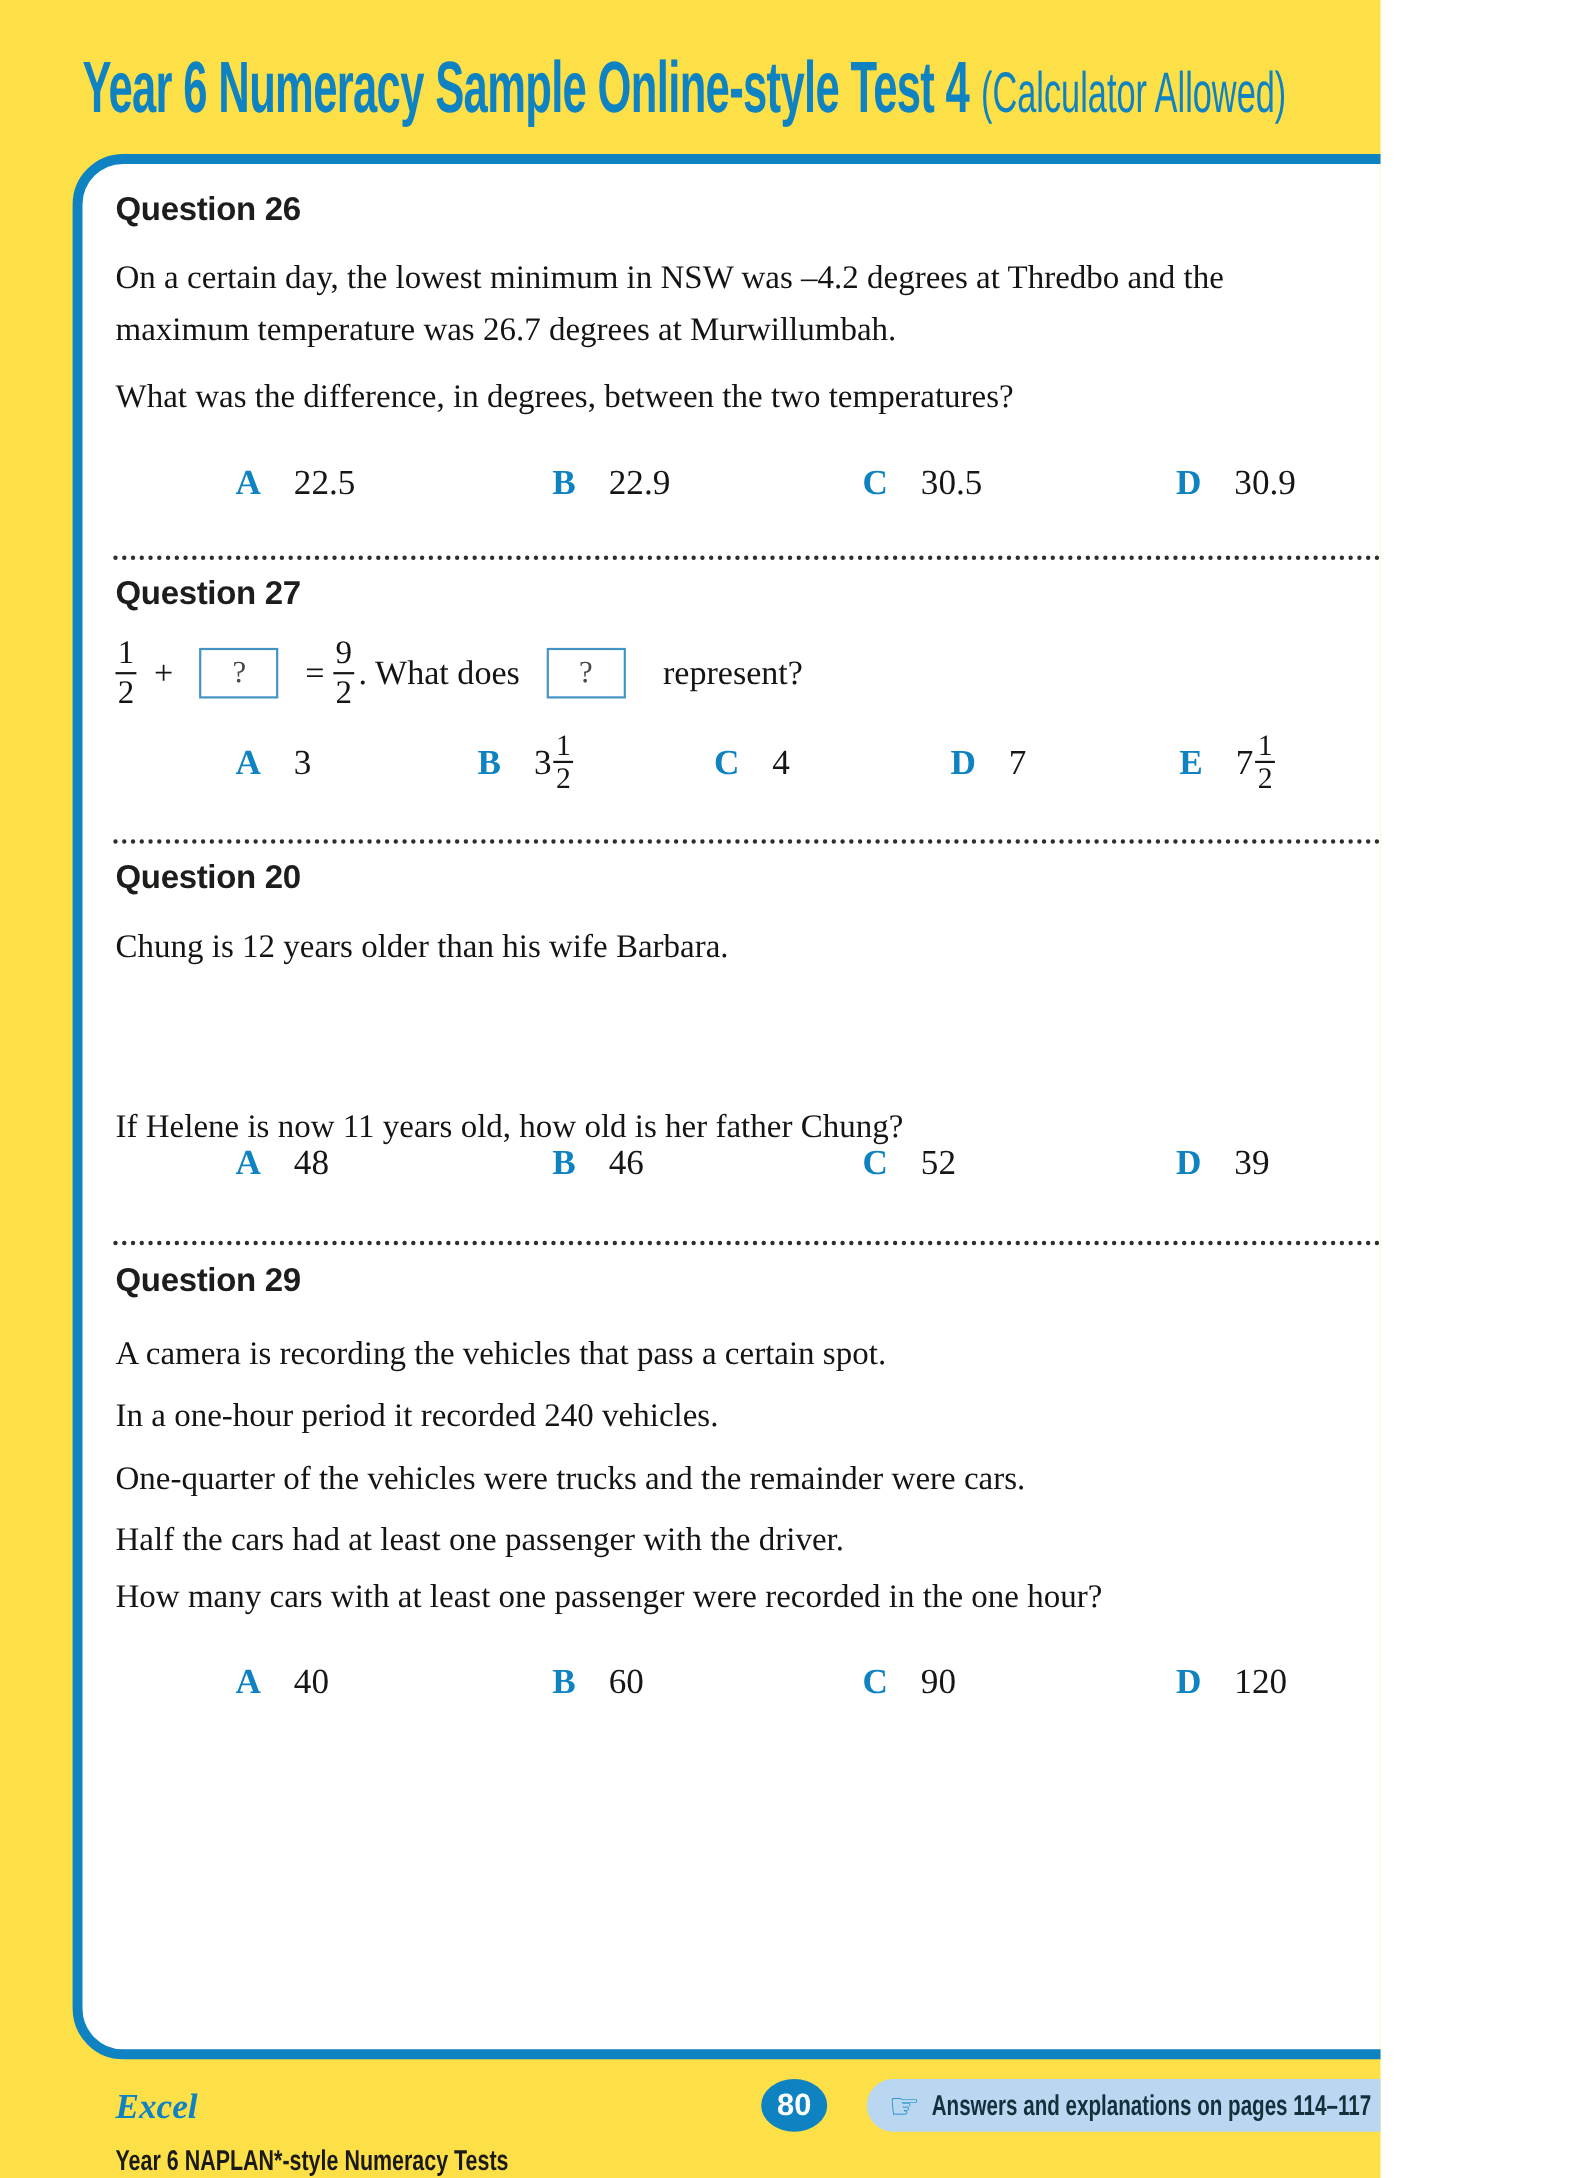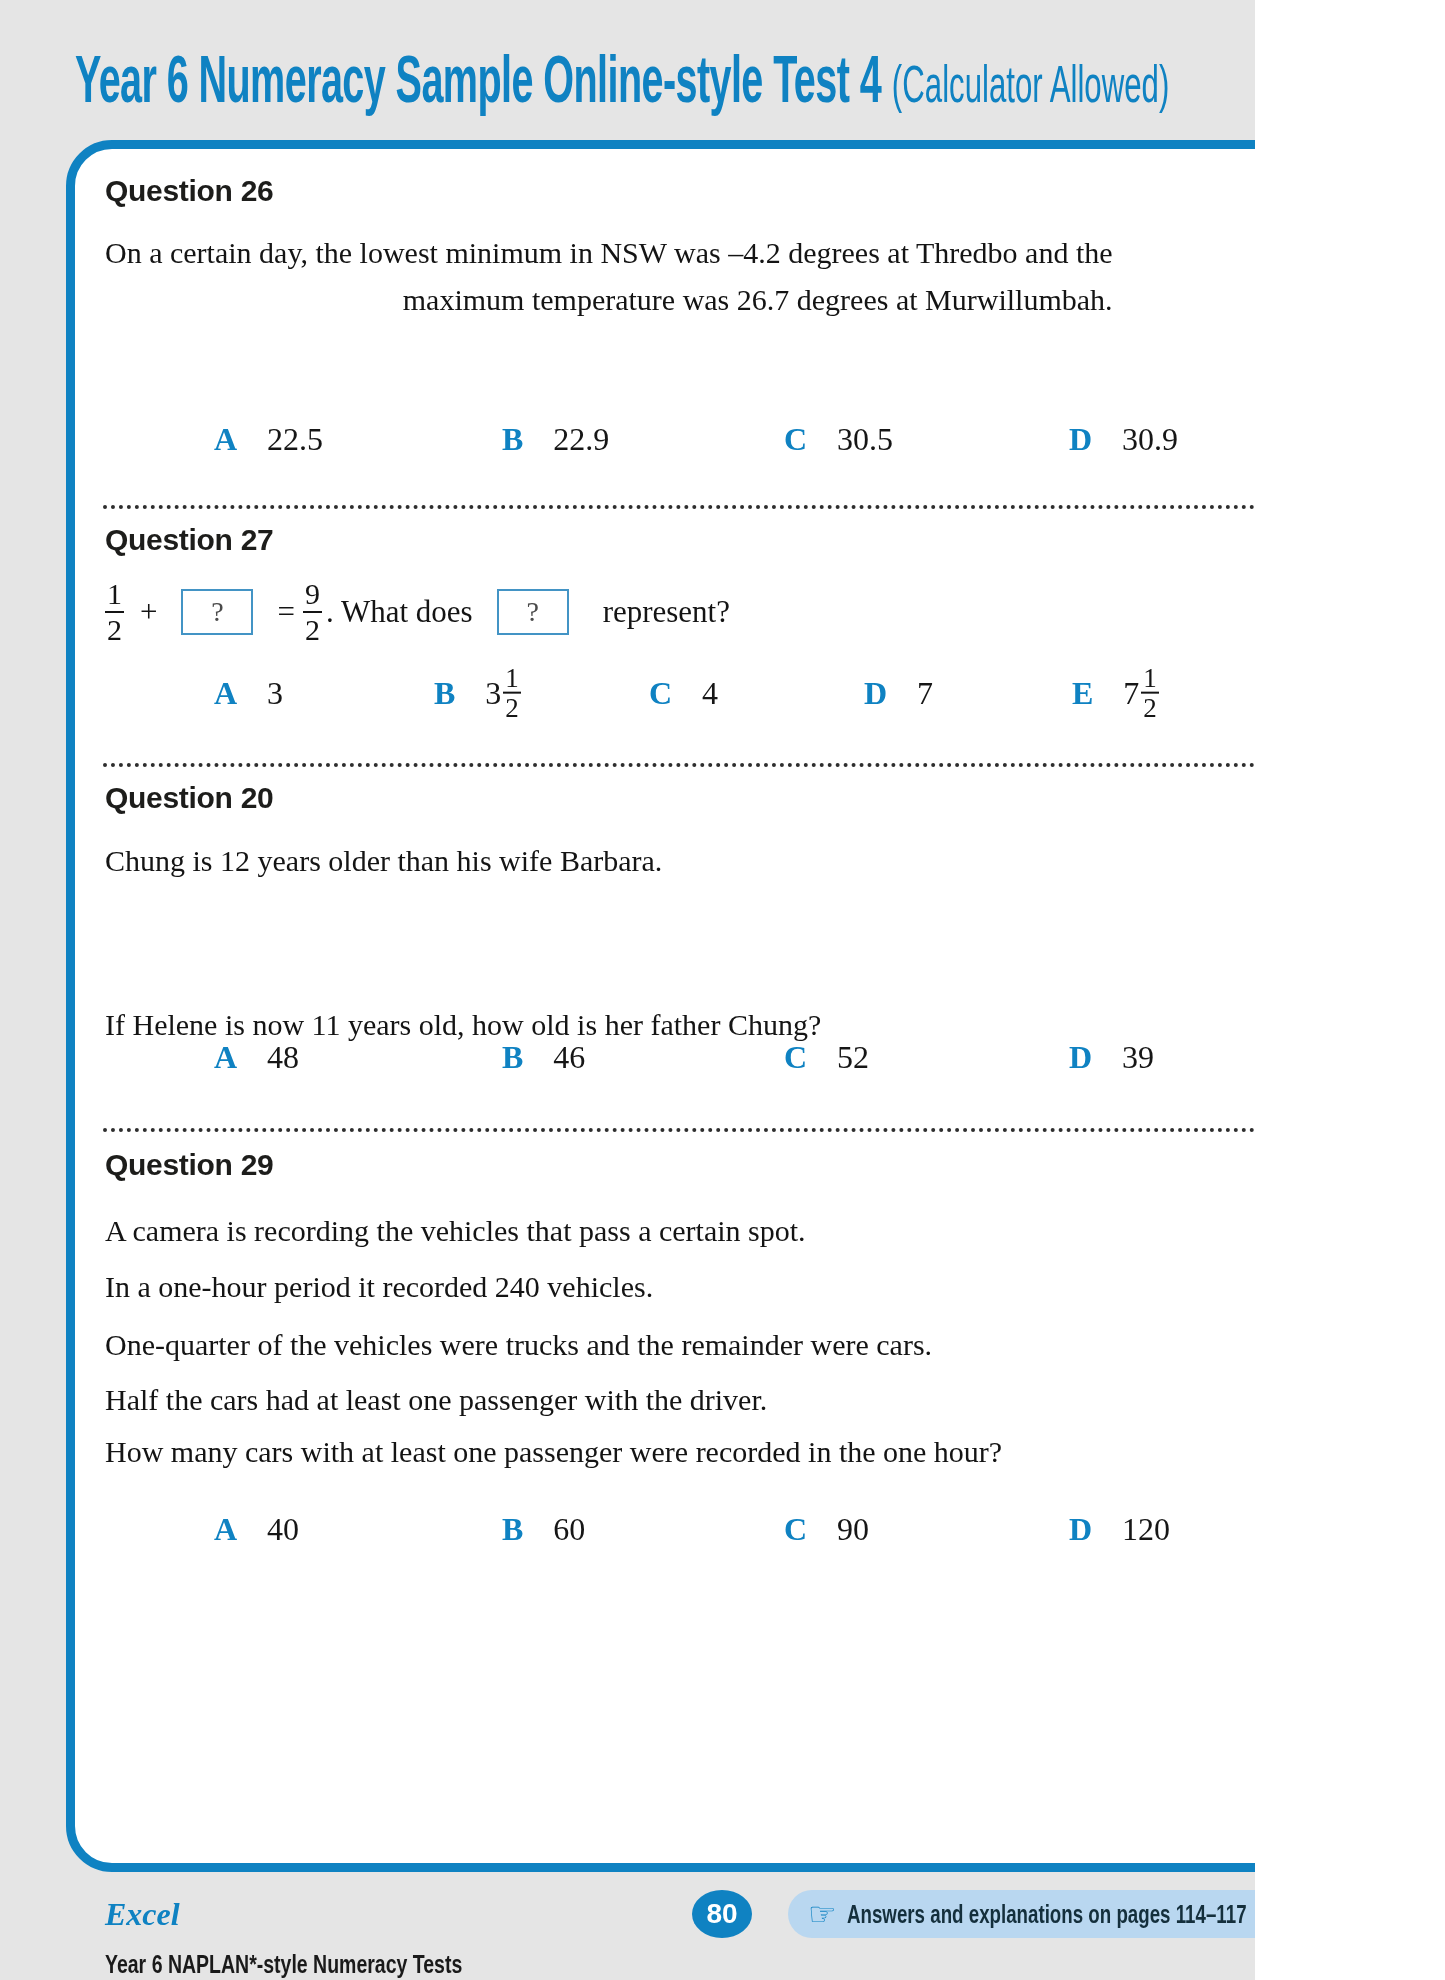--- a/index.html
+++ b/index.html
@@ -1,19 +1,19 @@
 <!DOCTYPE html>
 <html><head>
 <meta charset="utf-8">
 <style>
   html,body { margin:0; padding:0; }
   .page {
     position:relative; width:1255px; height:1980px;
-    background:#e5e5e5; overflow:hidden;
-    font-family:"Liberation Serif", serif; color:#141414;text-align:right;
+    background:#fde047; overflow:hidden;
+    font-family:"Liberation Serif", serif; color:#141414;
   }
   
   .title {
     position:absolute; left:75px; top:46px; margin:0;
     font-family:"Liberation Sans", sans-serif; font-weight:700;
     font-size:66px; line-height:1; color:#0f82c2;
     letter-spacing:-1px; white-space:nowrap;
     transform:scaleX(0.60); transform-origin:left top;
   }
   .title-note { font-weight:400; font-size:52px; margin-left:18px; letter-spacing:0; }
@@ -91,20 +91,23 @@
 <div class="page">
 
   <h1 class="title"><span>Year 6 Numeracy Sample Online-style Test 4</span><span class="title-note">(Calculator Allowed)</span></h1>
 
   <div class="panel">
 
     <h2 class="qhead" style="top:25px">Question 26</h2>
     <div class="body" style="top:80px">
       <div class="line">On a certain day, the lowest minimum in NSW was –4.2 degrees at Thredbo and the</div>
       <div class="line">maximum temperature was 26.7 degrees at Murwillumbah.</div>
+    </div>
+    <div class="body" style="top:188px">
+      <div class="line">What was the difference, in degrees, between the two temperatures?</div>
     </div>
     <div class="optrow" style="top:266px">
       <div class="opt" style="left:139px">
         <span class="optletter">A</span>
         <span class="optvalue">22.5</span>
       </div>
       <div class="opt" style="left:427px">
         <span class="optletter">B</span>
         <span class="optvalue">22.9</span>
       </div>

